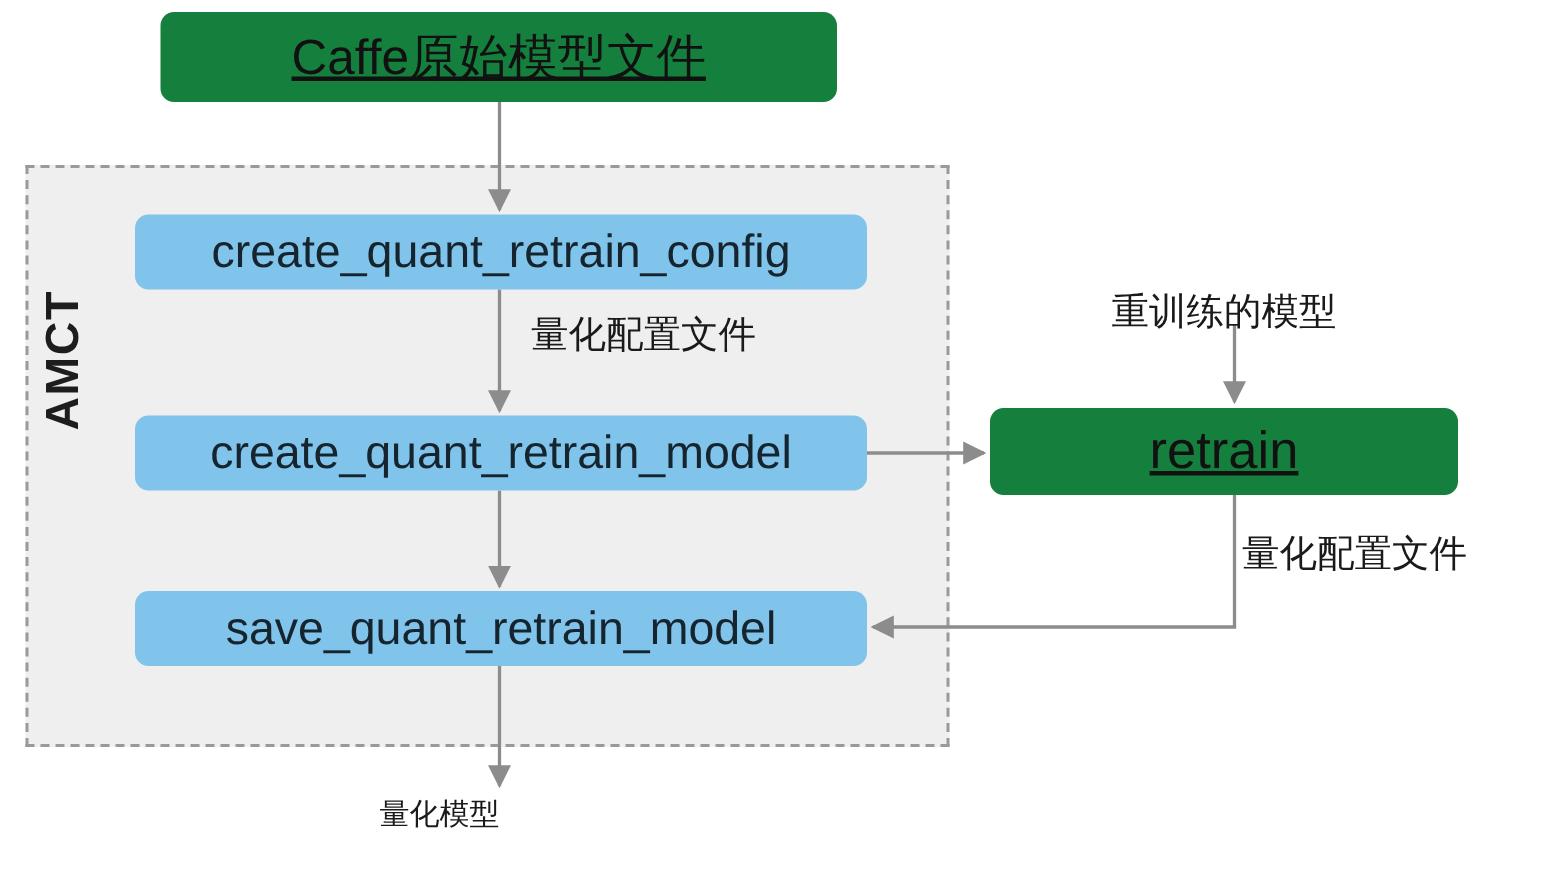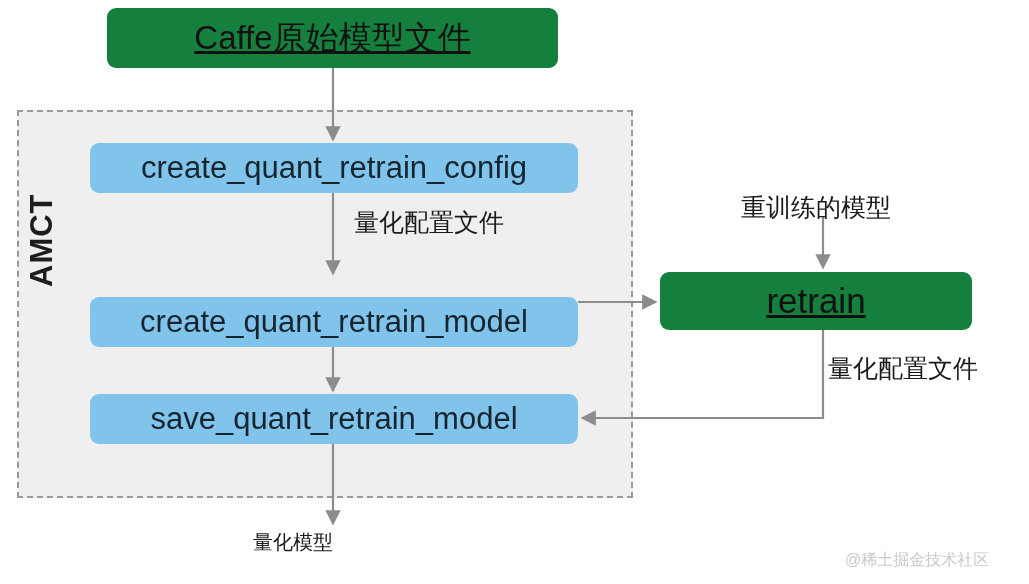--- a/index.html
+++ b/index.html
@@ -46,21 +46,21 @@
     display:flex;align-items:center;justify-content:center;
     box-sizing:border-box;
     border-radius:9px;
     white-space:nowrap;
   }
   .node.green{background:#15803d;color:#111111;text-decoration:underline;}
   .node.blue{background:#80c4ec;color:#16242e;}
 
   #node-source{left:107px;top:8px;width:451px;height:60px;font-size:33px;}
   #node-cfg   {left:90px; top:143px;width:488px;height:50px;font-size:31px;}
-  #node-model {left:90px; top:277px;width:488px;height:50px;font-size:31px;margin-top:20px;}
+  #node-model {left:90px; top:277px;width:488px;height:50px;font-size:31px;}
   #node-save  {left:90px; top:394px;width:488px;height:50px;font-size:31px;}
   #node-retrain{left:660px;top:272px;width:312px;height:58px;font-size:35px;}
 
   
   .edge-label{
     position:absolute;
     font-size:25px;
     color:#1a1a1a;
     white-space:nowrap;
   }
@@ -122,15 +122,14 @@
   <div id="node-retrain" class="node green">retrain</div>
 
   <div id="lbl-quant-config" class="edge-label">量化配置文件</div>
 
   <div id="lbl-train-data" class="edge-label">重训练的模型</div>
 
   <div id="lbl-retrained" class="edge-label">量化配置文件</div>
 
   <div id="lbl-quant-model" class="edge-label">量化模型</div>
 
-  <div id="watermark">@稀土掘金技术社区</div>
 
 </div>
 
 </body></html>

